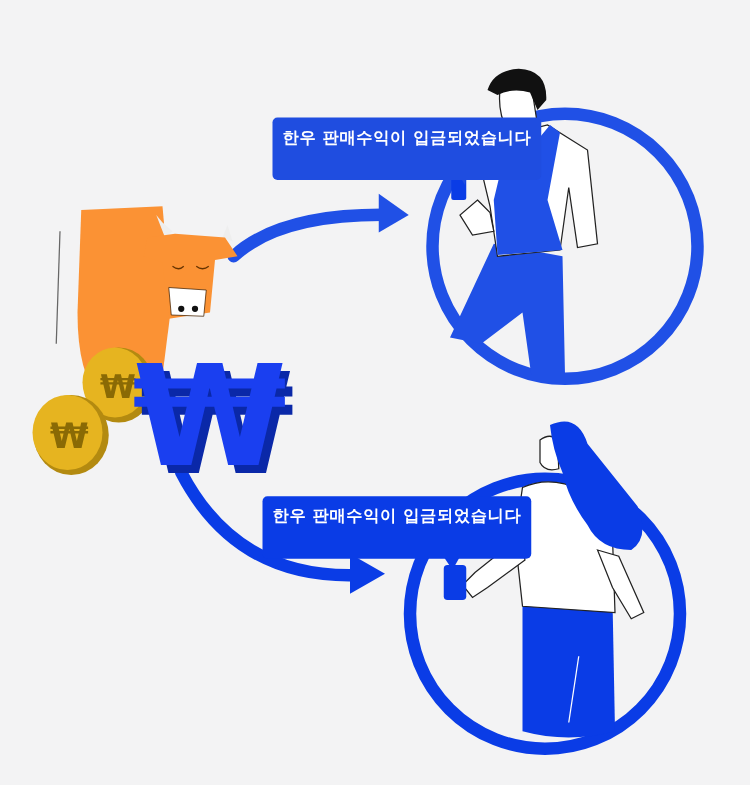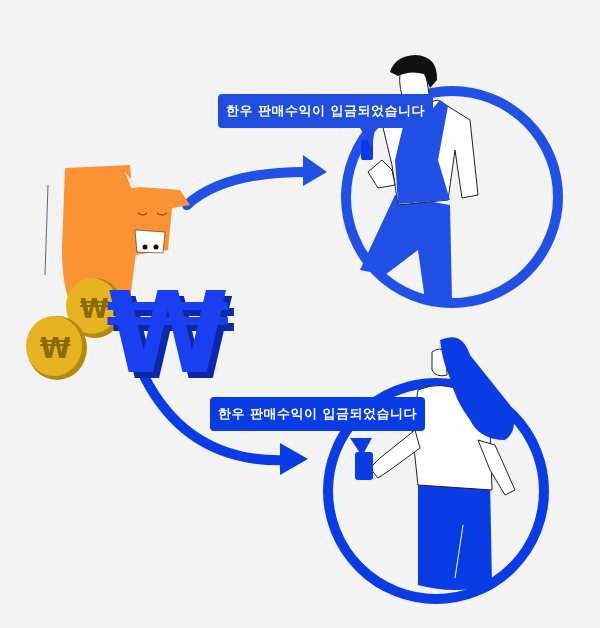--- a/index.html
+++ b/index.html
@@ -1,18 +1,18 @@
 <!DOCTYPE html>
 <html><head>
   <meta charset="utf-8">
   <style>
     html, body { margin:0; padding:0; }
     body { width:600px; height:628px; background:#f3f3f4; position:relative; overflow:hidden; font-family:"DejaVu Sans", sans-serif; }
     .scene { position:absolute; left:0; top:0; width:600px; height:628px; }
-    .bubble { position:absolute; background:#1f4de0; color:#fff; font-weight:bold; font-size:13px; border-radius:4px; padding:0 8px; height:34px; line-height:34px; white-space:nowrap; letter-spacing:0.5px; }
+    .bubble { position:absolute; background:#1f4de0; color:#fff; font-weight:bold; font-size:13px; border-radius:4px; padding:0 8px; height:50px; line-height:34px; white-space:nowrap; letter-spacing:0.5px; }
     .bubble.b2 { background:#0a3ce6; }
   </style>
 </head>
 <body>
 
 <svg class="scene" viewBox="0 0 600 628" xmlns="http://www.w3.org/2000/svg">
 
   <g>
     <circle cx="452" cy="197" r="106" fill="none" stroke="#2050e6" stroke-width="10"></circle>
 

